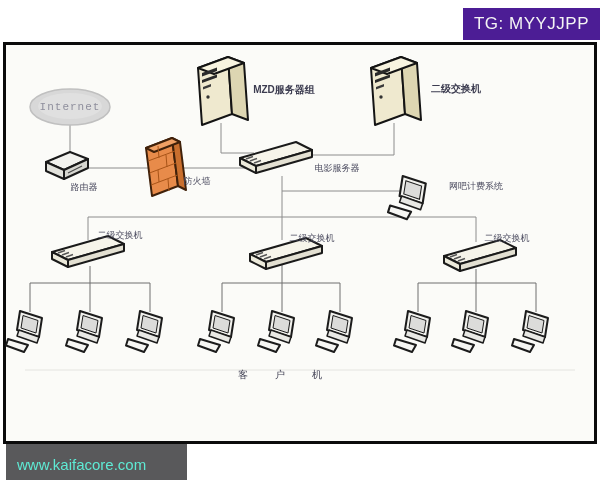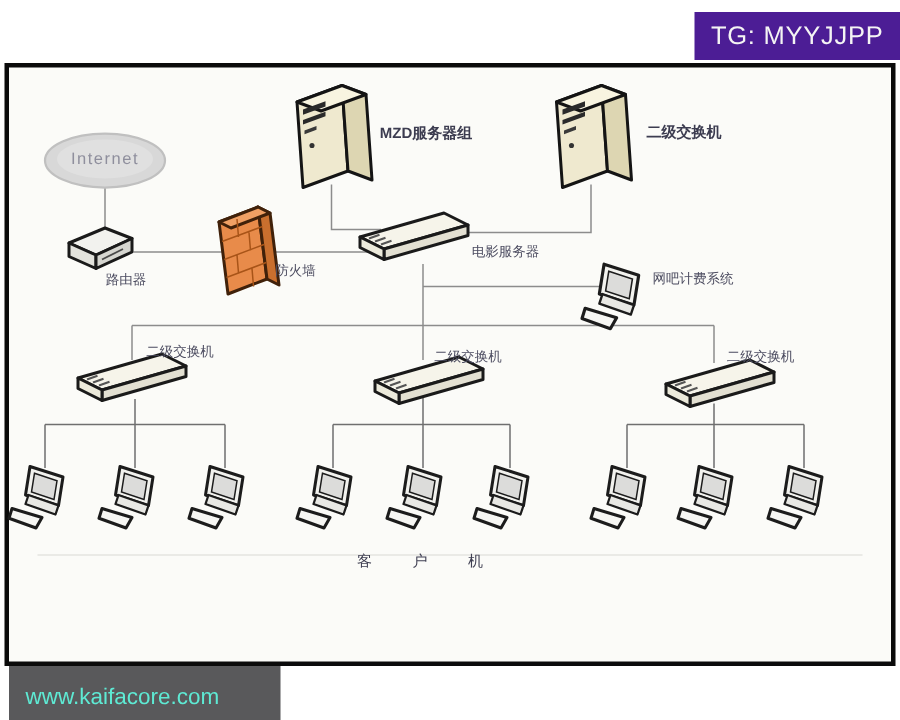--- a/index.html
+++ b/index.html
@@ -24,21 +24,21 @@
     display:flex;align-items:center;padding-left:11px;box-sizing:border-box;
     font-size:15px;
   }
   svg.diagram{position:absolute;left:0;top:0;width:600px;height:480px;}
   .lbl{
     position:absolute;transform:translate(-50%,-50%);
     font-size:9px;color:#4c4c60;white-space:nowrap;line-height:1;
   }
   .lbl.bold{font-weight:bold;font-size:10px;color:#3c3c50;padding-left:12px;}
   .lbl.cloud-text{
-    font-family:Liberation Sans, sans-serif;font-size:11px;color:#8f8f9d;
+    font-family:Liberation Mono, monospace;font-size:11px;color:#8f8f9d;
     letter-spacing:1px;
   }
   .lbl.clients{
     transform:none;letter-spacing:27px;font-size:10px;color:#3f3f52;
   }
 </style>
 </head>
 <body>
 
 <div class="frame"></div>
@@ -125,21 +125,21 @@
   <use href="#sym-pc" x="452" y="309"></use>
   <use href="#sym-pc" x="512" y="309"></use>
 </svg>
 
 <span class="lbl cloud-text" style="left:70px;top:107px;">Internet</span>
 <span class="lbl" style="left:84px;top:187px;">路由器</span>
 <span class="lbl" style="left:197px;top:181px;">防火墙</span>
 <span class="lbl bold" style="left:278px;top:90px;">MZD服务器组</span>
 <span class="lbl bold" style="left:450px;top:89px;">二级交换机</span>
 <span class="lbl" style="left:337px;top:168px;">电影服务器</span>
-<span class="lbl" style="left:462px;top:186px;text-align:right;">网吧计费系统</span>
+<span class="lbl" style="left:476px;top:186px;text-align:right;">网吧计费系统</span>
 <span class="lbl" style="left:120px;top:235px;">二级交换机</span>
 <span class="lbl" style="left:312px;top:238px;">二级交换机</span>
 <span class="lbl" style="left:507px;top:238px;">二级交换机</span>
 <span class="lbl clients" style="left:238px;top:356px;margin-top:14px;">客户机</span>
 
 <div class="badge">
   <span>TG: MYYJJPP</span>
 </div>
 
 <div class="footer">

